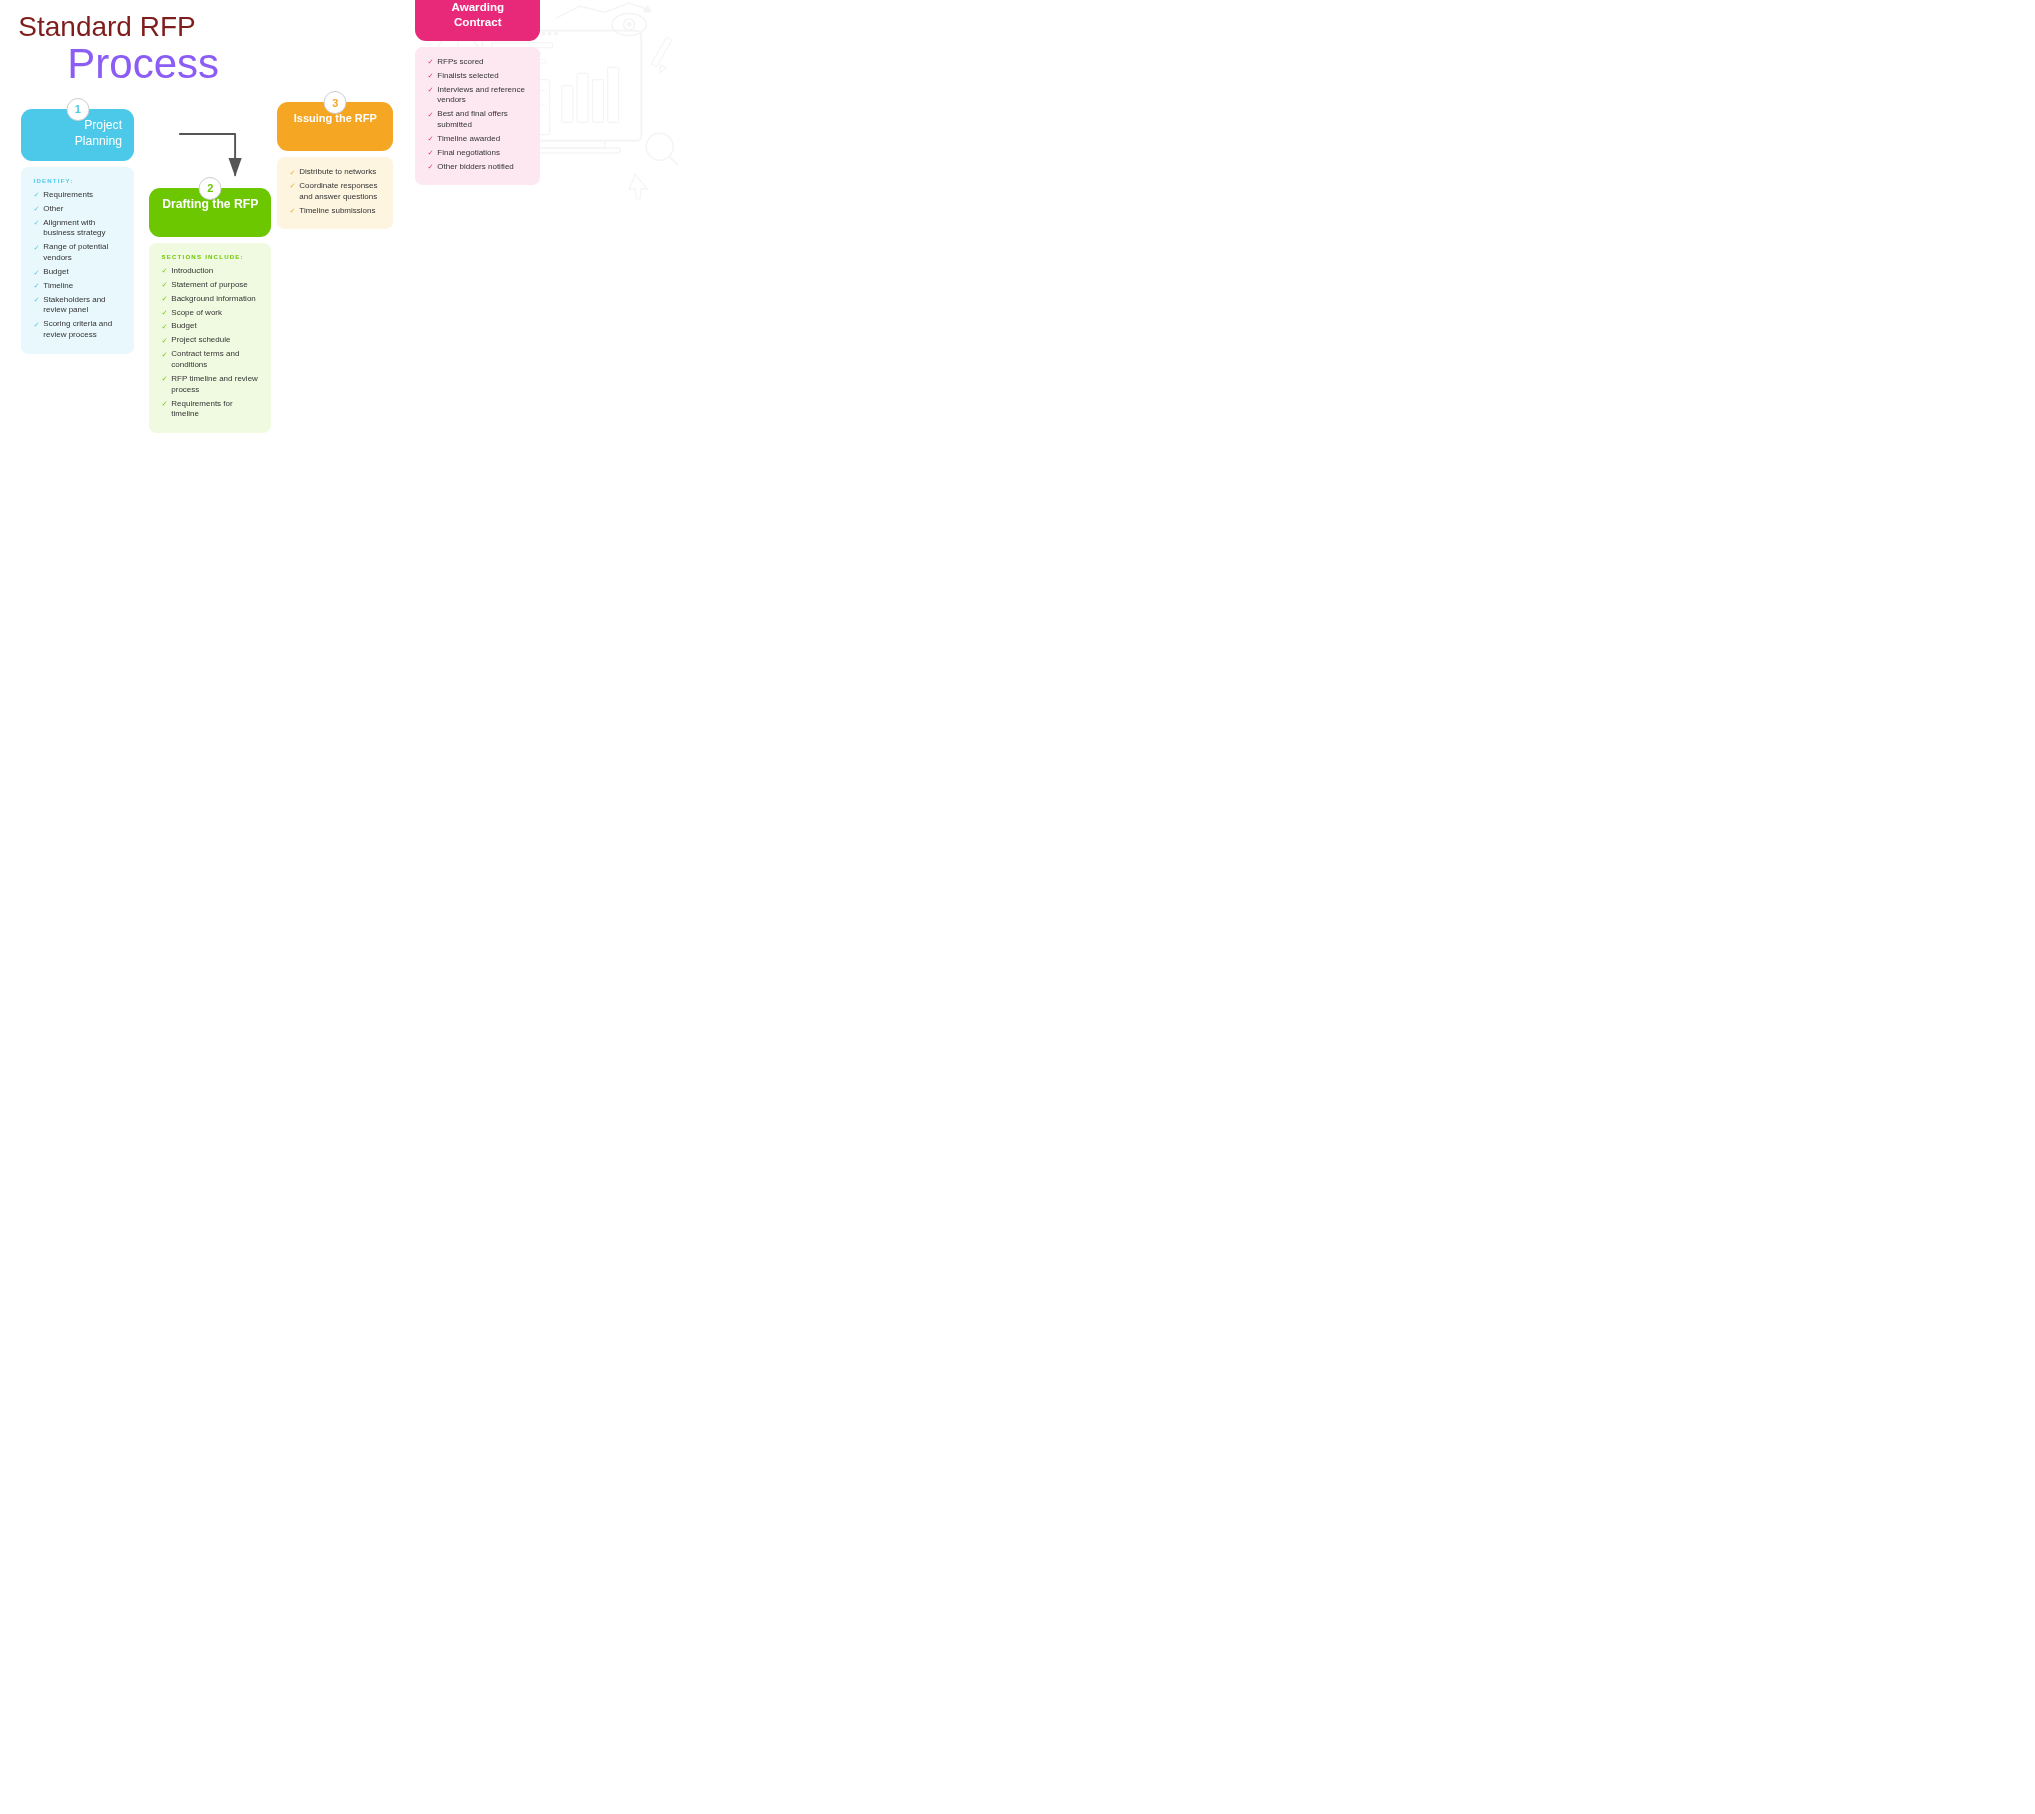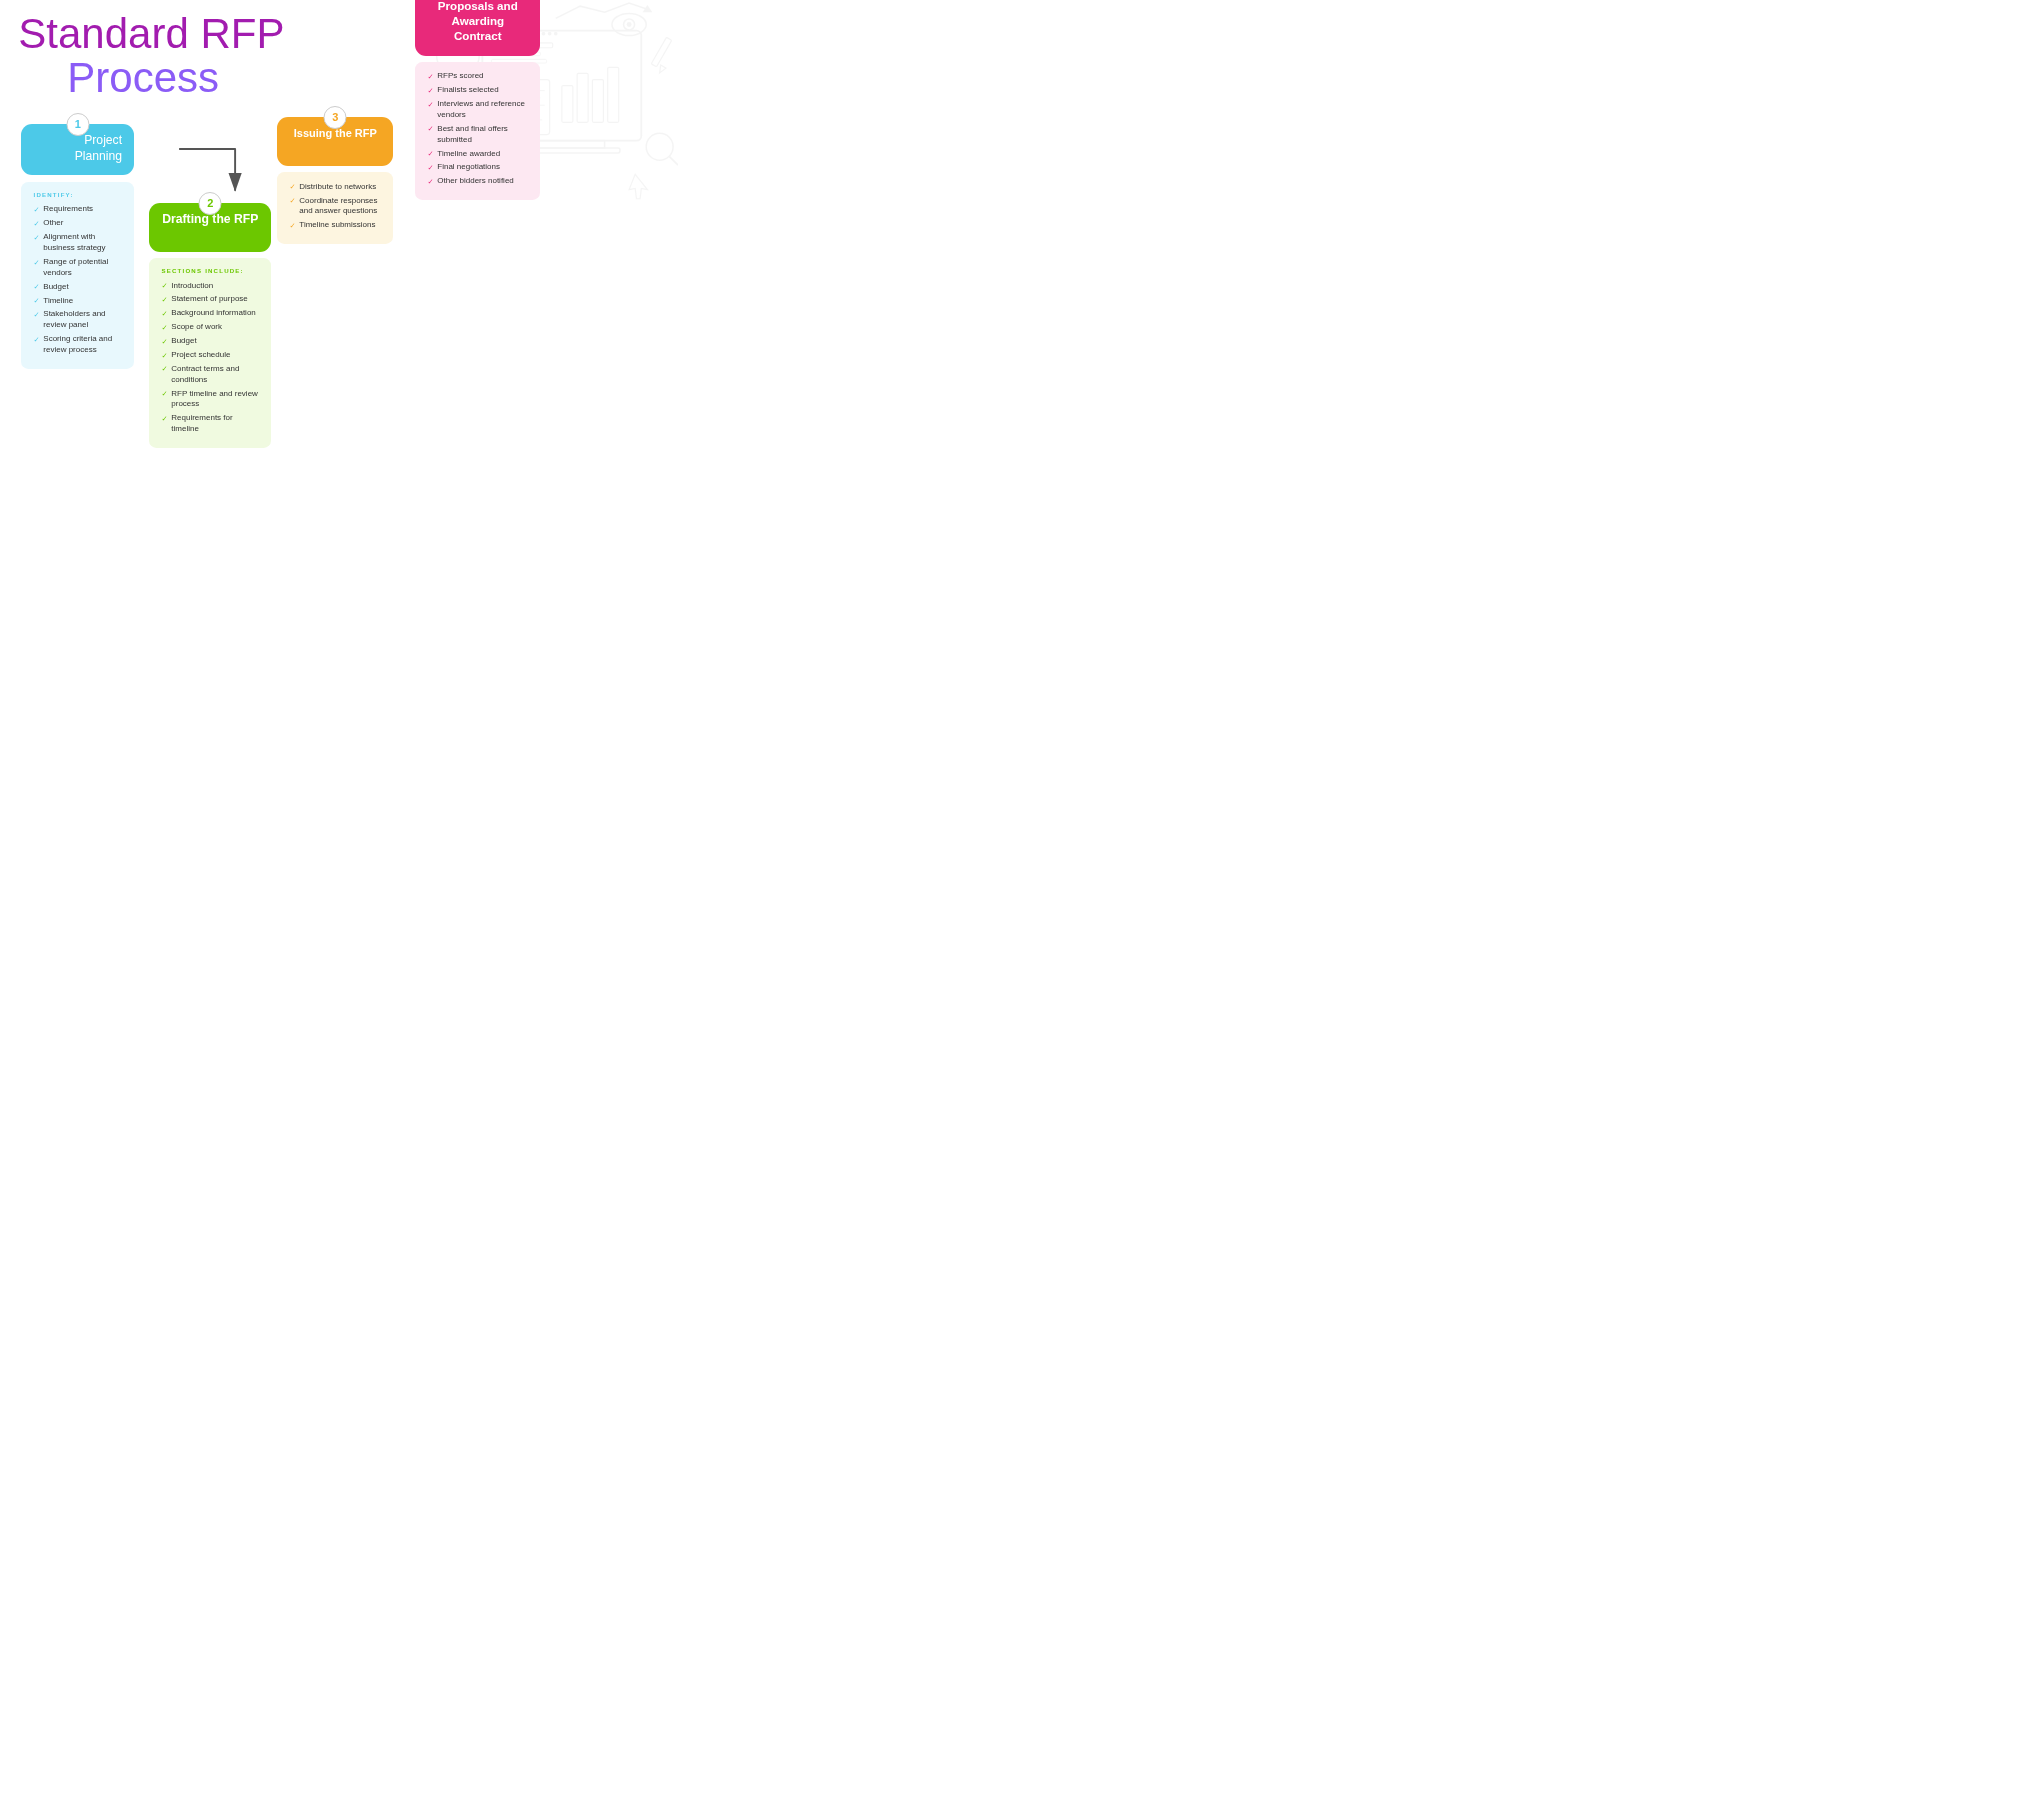--- a/index.html
+++ b/index.html
@@ -227,21 +227,21 @@
     <line x1="106" y1="175" x2="114" y2="175" stroke="#aaaaaa" stroke-width="1.5"></line>
     <line x1="106" y1="190" x2="114" y2="190" stroke="#aaaaaa" stroke-width="1.5"></line>
     <line x1="106" y1="205" x2="114" y2="205" stroke="#aaaaaa" stroke-width="1.5"></line>
     <line x1="106" y1="220" x2="114" y2="220" stroke="#aaaaaa" stroke-width="1.5"></line>
 
     <rect x="408" y="60" width="10" height="50" rx="2" transform="rotate(30 413 85)" fill="none" stroke="#aaaaaa" stroke-width="2"></rect>
     <polygon points="408,108 418,108 413,120" fill="none" stroke="#aaaaaa" stroke-width="2" transform="rotate(30 413 114)"></polygon>
   </svg>
 
   <div style="position:relative; z-index:2; margin-bottom: 6.1px;">
-    <div style="font-size: 42px; font-weight: 300; color: #a21caf; line-height: 1.05;">Standard RFP</div>
+    <div style="font-size: 28px; font-weight: 300; color: #7f1d1d; line-height: 1.05;">Standard RFP</div>
     <div style="font-size: 42px; font-weight: 300; color: #8b5cf6; line-height: 1.05; padding-left: 49px;">Process</div>
   </div>
 
   <div class="staircase">
 
     <svg style="position:absolute; top:0; left:0; width:100%; height:100%; z-index:3; pointer-events:none;" viewBox="0 0 1051 181.984" width="642" height="111">
 
       <defs>
         <marker id="arrowhead" markerWidth="10" markerHeight="7" refX="9" refY="3.5" orient="auto">
           <polygon points="0 0, 10 3.5, 0 7" fill="#555555"></polygon>

